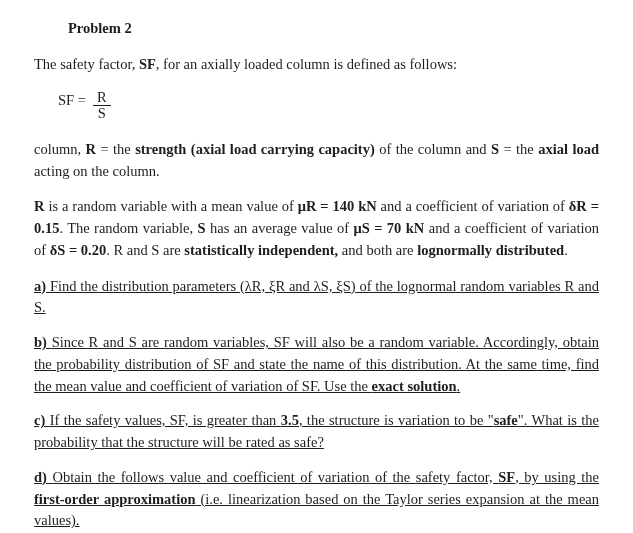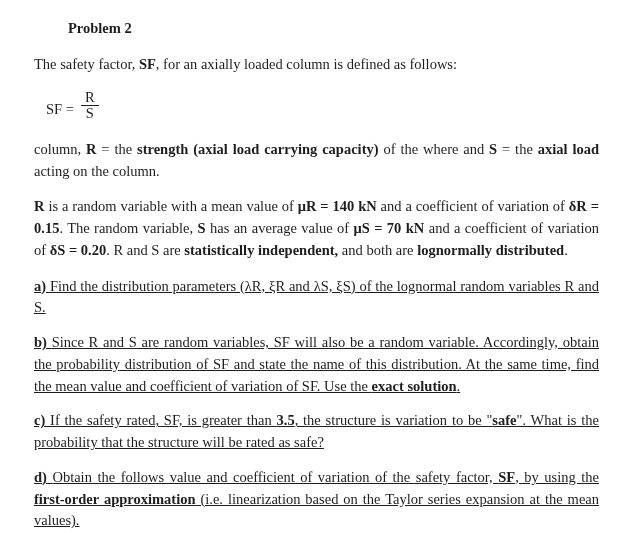--- a/index.html
+++ b/index.html
@@ -10,22 +10,22 @@
       background: #fff;
       width: 633px;
       height: 533px;
       padding: 18px 34px 20px 34px;
       line-height: 1.5;
     }
     .title { font-weight: bold; margin-bottom: 14px; margin-left: 34px; }
     .para { text-align: justify; margin-bottom: 14px; }
     .formula-row {
       display: flex;
-      align-items: flex-end;
-      margin: 8px 0 18px 12px;
+      align-items: flex-start;
+      margin: 8px 0 18px 24px;
     }
     .sf-label { margin-right: 4px; }
     .frac {
       display: inline-flex;
       flex-direction: column;
       align-items: center;
       line-height: 1.05;
       margin-left: 2px;
       vertical-align: middle;
     }
@@ -46,34 +46,34 @@
 
 <div class="formula-row">
   <span class="sf-label">SF =</span>
   <span class="frac">
     <span class="frac-num">R</span>
     <span class="frac-den">S</span>
   </span>
 </div>
 
 <div class="para">
-  <span>column, </span><span class="bold">R</span><span> = the </span><span class="bold">strength (axial load carrying capacity)</span><span> of the where and </span><span class="bold">S</span><span> = the </span><span class="bold">axial load</span><span> acting on the column.</span>
+  <span>column, </span><span class="bold">R</span><span> = the </span><span class="bold">strength (axial load carrying capacity)</span><span> of the column and </span><span class="bold">S</span><span> = the </span><span class="bold">axial load</span><span> acting on the column.</span>
 </div>
 
 <div class="para">
   <span class="bold">R</span><span> is a random variable with a mean value of </span><span class="bold">μR = 140 kN</span><span> and a coefficient of variation of </span><span class="bold">δR = 0.15</span><span>. The random variable, </span><span class="bold">S</span><span> has an average value of </span><span class="bold">μS = 70 kN</span><span> and a coefficient of variation of </span><span class="bold">δS = 0.20</span><span>. R and S are </span><span class="bold">statistically independent,</span><span> and both are </span><span class="bold">lognormally distributed</span><span>.</span>
 </div>
 
 <div class="item">
   <span class="item-label">a) </span><span>Find the distribution parameters (λR, ξR and λS, ξS) of the lognormal random variables R and S.</span>
 </div>
 
 <div class="item">
   <span class="item-label">b) </span><span>Since R and S are random variables, SF will also be a random variable. Accordingly, obtain the probability distribution of SF and state the name of this distribution. At the same time, find the mean value and coefficient of variation of SF. Use the </span><span class="bold">exact solution</span><span>.</span>
 </div>
 
 <div class="item">
-  <span class="item-label">c) </span><span>If the safety rated, SF, is greater than </span><span class="bold">3.5</span><span>, the structure is variation to be "</span><span class="bold">safe</span><span>". What is the probability that the structure will be rated as safe?</span>
+  <span class="item-label">c) </span><span>If the safety values, SF, is greater than </span><span class="bold">3.5</span><span>, the structure is variation to be "</span><span class="bold">safe</span><span>". What is the probability that the structure will be rated as safe?</span>
 </div>
 
 <div class="item">
   <span class="item-label">d) </span><span>Obtain the follows value and coefficient of variation of the safety factor, </span><span class="bold">SF</span><span>, by using the </span><span class="bold">first-order approximation</span><span> (i.e. linearization based on the Taylor series expansion at the mean values).</span>
 </div>
 
 </body></html>

